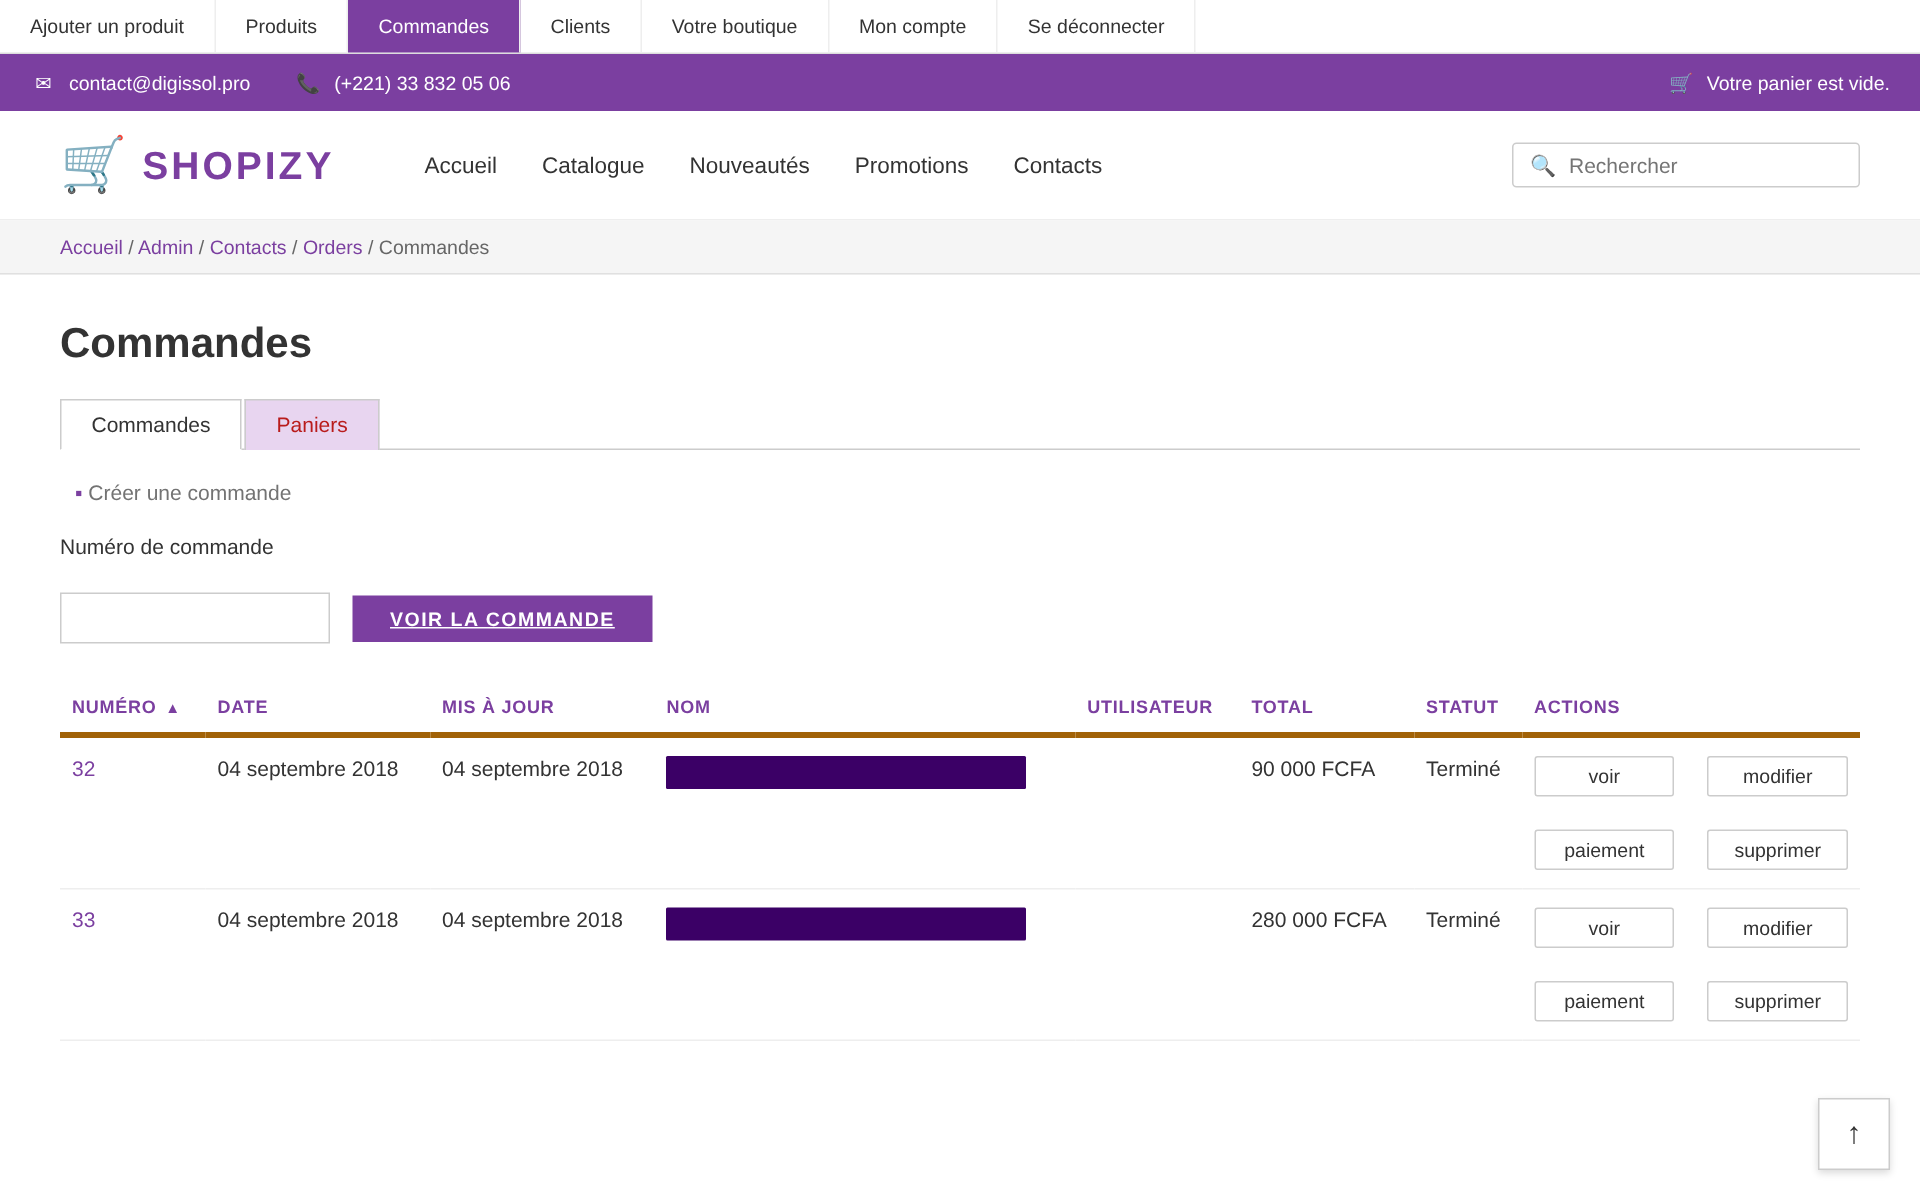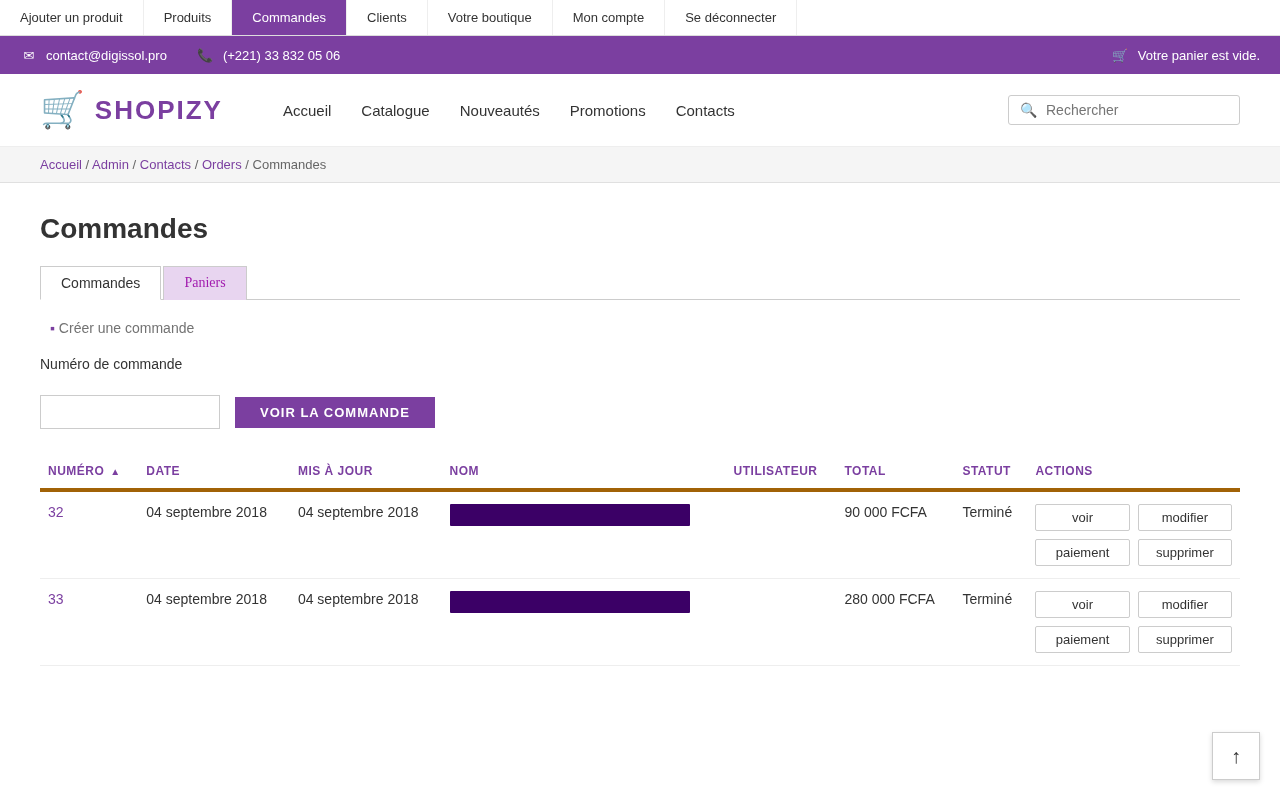--- a/index.html
+++ b/index.html
@@ -159,23 +159,22 @@
       position: relative;
       bottom: -1px;
     }
     .tab.active {
       background: #fff;
       border-bottom: 1px solid #fff;
       font-weight: normal;
     }
     .tab.paniers {
       background: #e8d5f0;
-      color: #a21caf;
+      color: #b91c1c;
       border-color: #ccc;
-      font-family: Liberation Serif, serif;
     }
 
     
     .create-link-area {
       margin-bottom: 20px;
       padding-left: 10px;
     }
     .create-link-area a {
       color: #737373;
       text-decoration: none;
@@ -210,20 +209,21 @@
     .voir-btn {
       background: #7b3fa0;
       color: #fff;
       border: none;
       padding: 8px 25px;
       font-size: 13px;
       font-weight: bold;
       letter-spacing: 1px;
       cursor: pointer;
       text-transform: uppercase;
+      text-decoration: underline;
     }
 
     
     .orders-table {
       width: 100%;
       border-collapse: collapse;
       font-size: 14px;
     }
     .orders-table thead tr {
       border-bottom: 4px solid #a16207;
@@ -261,21 +261,21 @@
     .name-bar {
       background: #3b0066;
       height: 22px;
       width: 240px;
       display: block;
       border-radius: 1px;
     }
     .action-buttons {
       display: grid;
       grid-template-columns: 1fr 1fr;
-      gap: 8px;
+      gap: 22px;
     }
     .action-btn {
       border: 1px solid #ccc;
       background: #fff;
       padding: 5px 12px;
       font-size: 13px;
       cursor: pointer;
       color: #333;
       text-align: center;
       border-radius: 2px;

